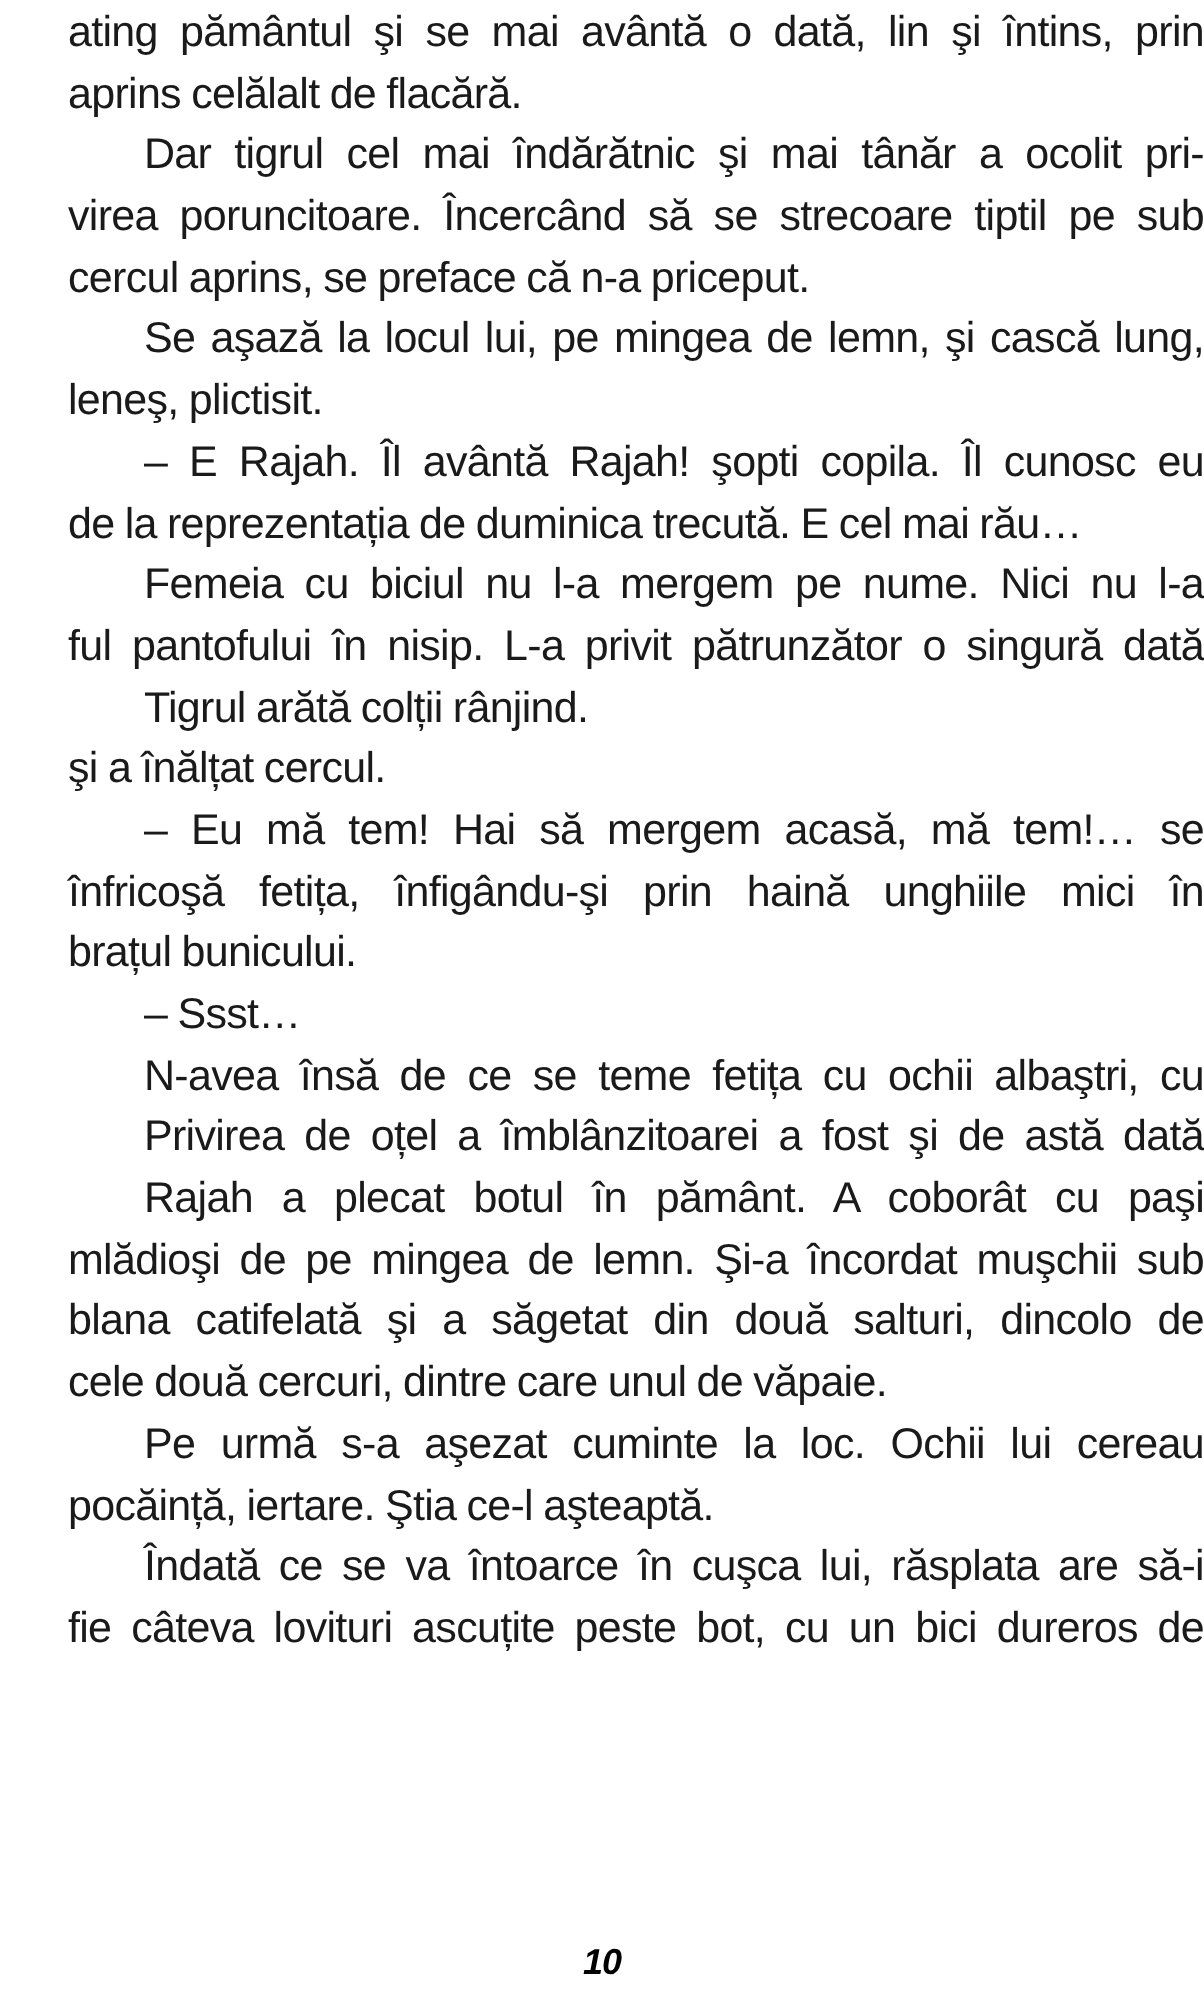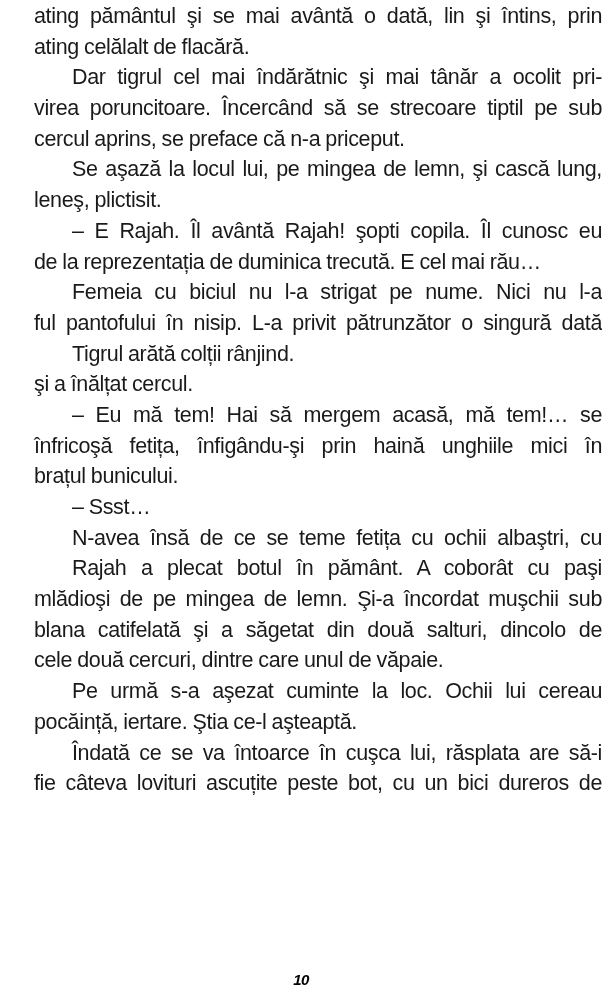--- a/index.html
+++ b/index.html
@@ -36,49 +36,50 @@
   }
   .line.indent {
     padding-left: 38px;
   }
   .page-number {
     position: absolute;
     left: 0;
     width: 602px;
     top: 971px;
     text-align: center;
-    font-size: 15px;
+    font-size: 18px;
     font-weight: bold;
     font-style: italic;
     color: #000;
     letter-spacing: -0.5px;
   }
 </style>
 </head>
 <body>
 
 <div class="page-body">
   <div class="line justify">ating pământul şi se mai avântă o dată, lin şi întins, prin</div>
-  <div class="line">ating celălalt de flacără.</div>
+  <div class="line">aprins celălalt de flacără.</div>
   <div class="line justify indent">Dar tigrul cel mai îndărătnic şi mai tânăr a ocolit pri-</div>
   <div class="line justify">virea poruncitoare. Încercând să se strecoare tiptil pe sub</div>
   <div class="line">cercul aprins, se preface că n-a priceput.</div>
   <div class="line justify indent">Se aşază la locul lui, pe mingea de lemn, şi cască lung,</div>
   <div class="line">leneş, plictisit.</div>
   <div class="line justify indent">– E Rajah. Îl avântă Rajah! şopti copila. Îl cunosc eu</div>
   <div class="line">de la reprezentația de duminica trecută. E cel mai rău…</div>
-  <div class="line justify indent">Femeia cu biciul nu l-a strigat pe nume. Nici nu l-a</div>
+  <div class="line justify indent">Femeia cu biciul nu l-a mergem pe nume. Nici nu l-a</div>
   <div class="line justify">ful pantofului în nisip. L-a privit pătrunzător o singură dată</div>
   <div class="line indent">Tigrul arătă colții rânjind.</div>
   <div class="line">şi a înălțat cercul.</div>
   <div class="line justify indent">– Eu mă tem! Hai să mergem acasă, mă tem!… se</div>
   <div class="line justify">înfricoşă fetița, înfigându-şi prin haină unghiile mici în</div>
   <div class="line">brațul bunicului.</div>
   <div class="line indent">– Ssst…</div>
   <div class="line justify indent">N-avea însă de ce se teme fetița cu ochii albaştri, cu</div>
+  <div class="line justify indent">Privirea de oțel a îmblânzitoarei a fost şi de astă dată</div>
   <div class="line justify indent">Rajah a plecat botul în pământ. A coborât cu paşi</div>
   <div class="line justify">mlădioşi de pe mingea de lemn. Şi-a încordat muşchii sub</div>
   <div class="line justify">blana catifelată şi a săgetat din două salturi, dincolo de</div>
   <div class="line">cele două cercuri, dintre care unul de văpaie.</div>
   <div class="line justify indent">Pe urmă s-a aşezat cuminte la loc. Ochii lui cereau</div>
   <div class="line">pocăință, iertare. Ştia ce-l aşteaptă.</div>
   <div class="line justify indent">Îndată ce se va întoarce în cuşca lui, răsplata are să-i</div>
   <div class="line justify">fie câteva lovituri ascuțite peste bot, cu un bici dureros de</div>
 </div>
 

